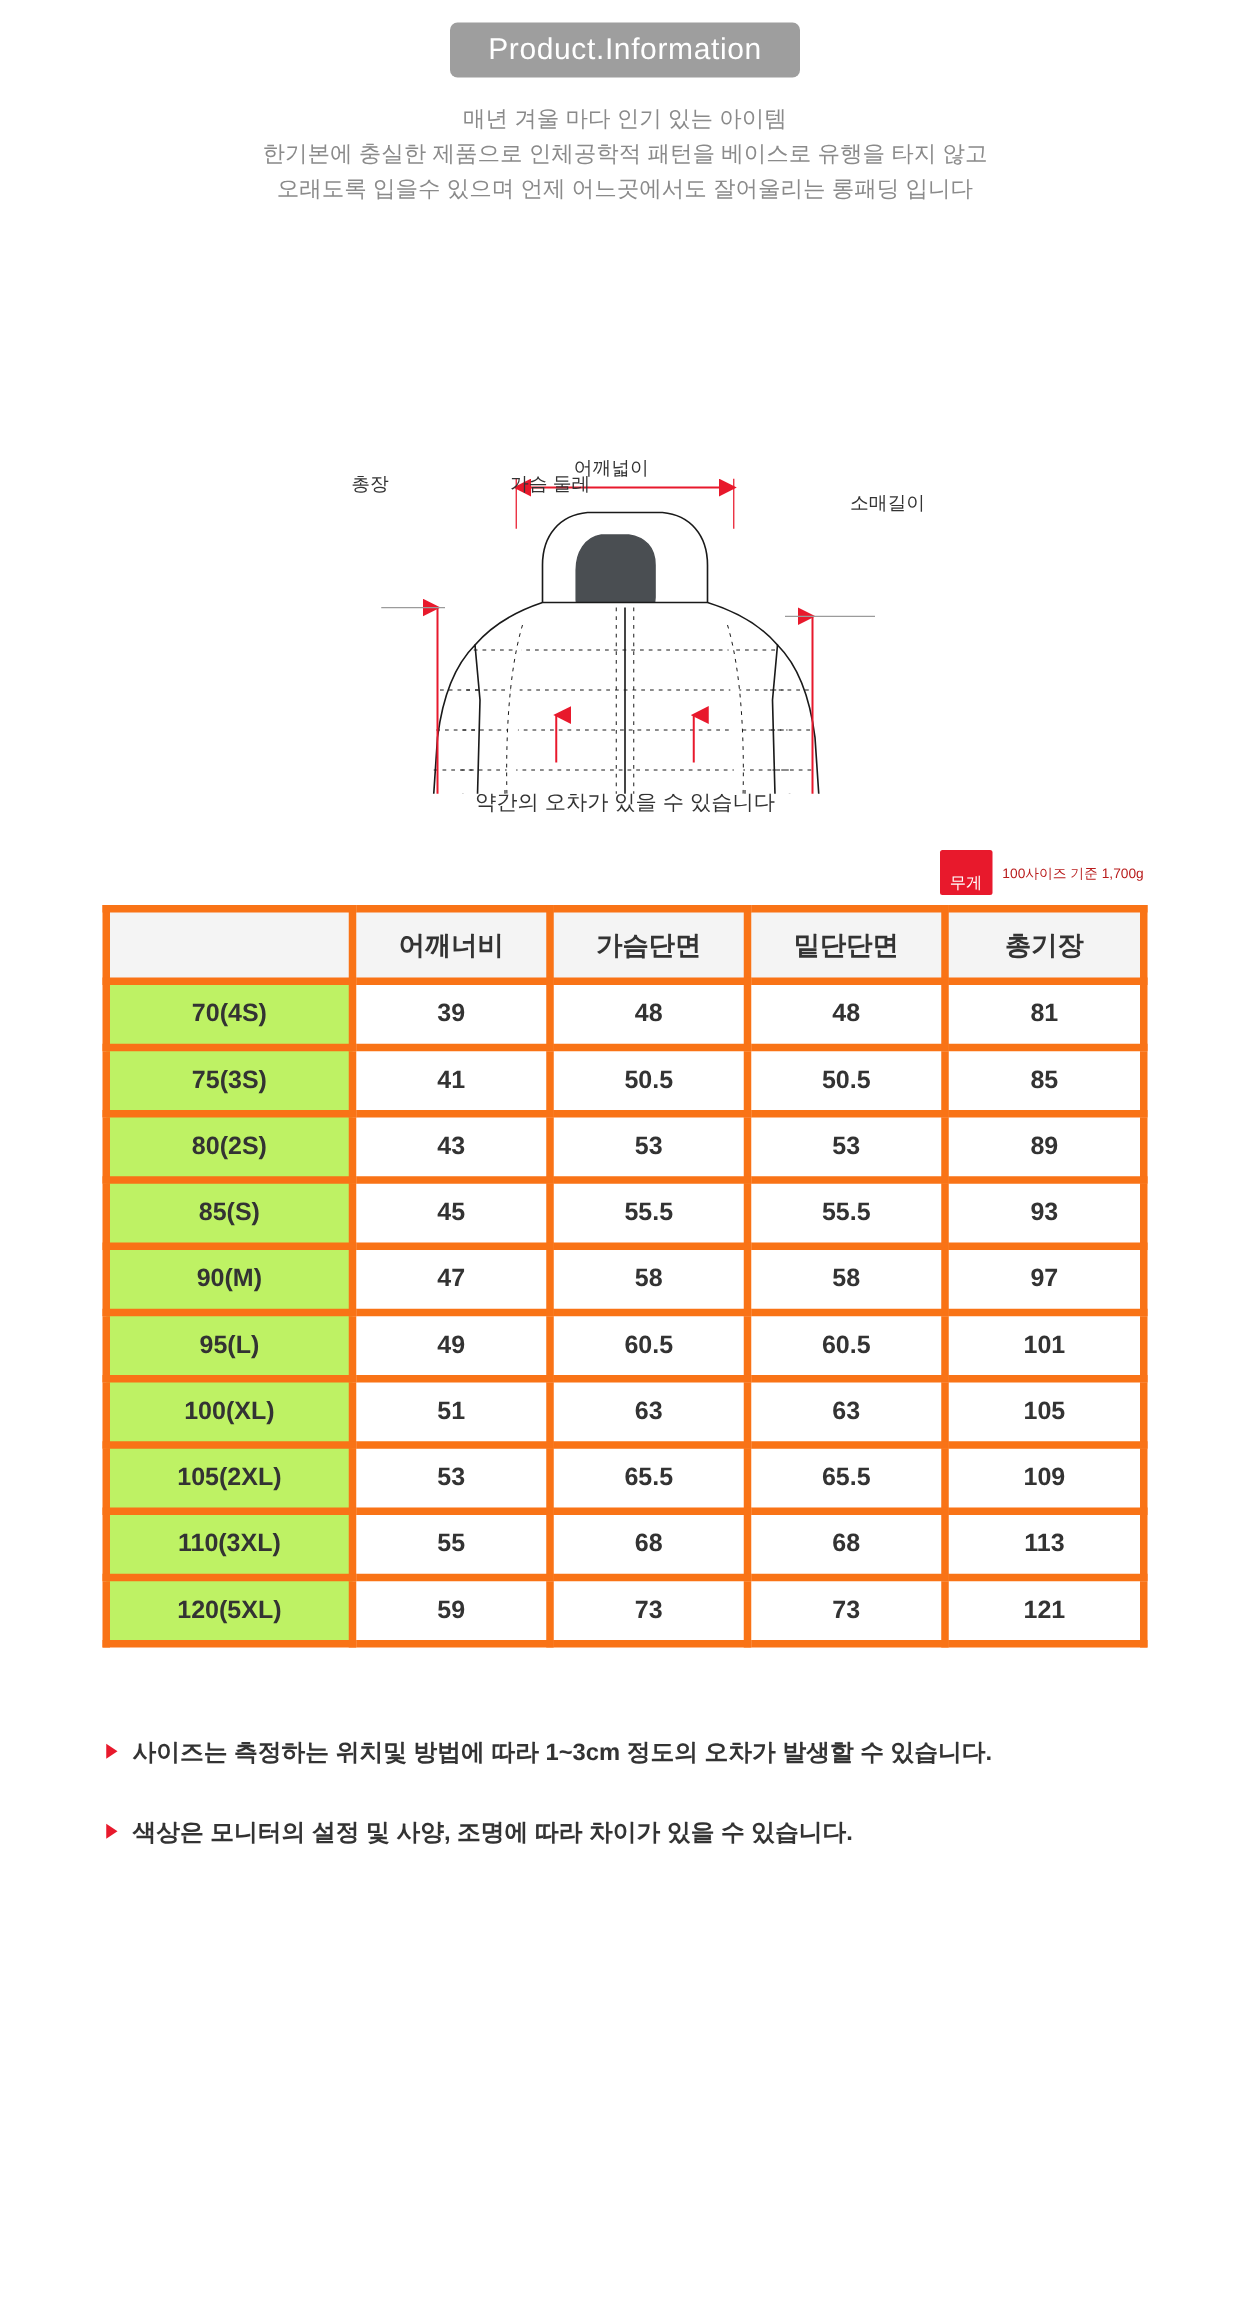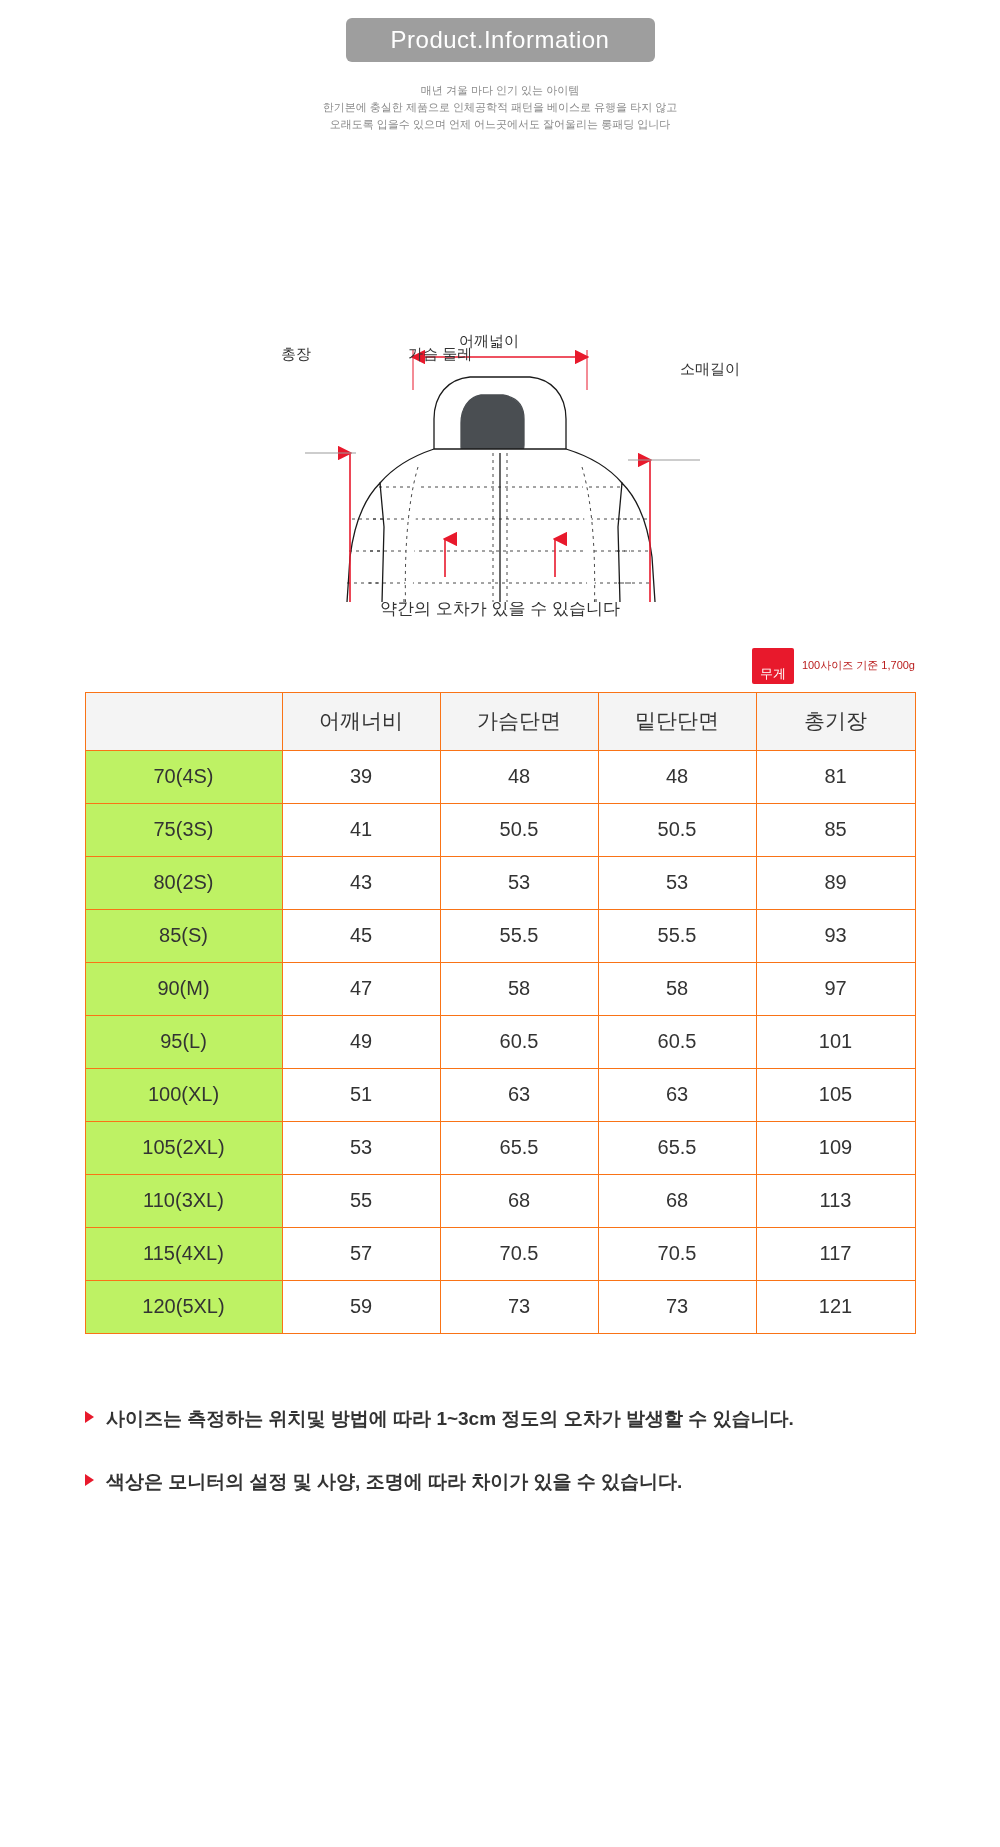--- a/index.html
+++ b/index.html
@@ -9,40 +9,40 @@
     height: 1847px;
     background: #ffffff;
     font-family: "Liberation Sans", sans-serif;
     color: #333333;
     position: relative;
     overflow: hidden;
   }
 
   
   .header-badge {
-    width: 309px;
+    width: 280px;
     height: 44px;
     margin: 18px auto 0 auto;
     background: #9e9e9e;
     border-radius: 6px;
     display: flex;
     align-items: center;
     justify-content: center;
   }
   .header-badge span {
     color: #ffffff;
     font-size: 24px;
     letter-spacing: 0.5px;
   }
 
   .intro {
     margin-top: 20px;
     text-align: center;
     line-height: 1.55;
-    font-size: 11px;
+    font-size: 18px;
     color: #8a8a8a;
   }
 
   
   .diagram-wrap {
     position: relative;
     width: 864px;
     height: 455px;
     margin-top: 14px;
   }
@@ -88,24 +88,24 @@
 
   
   table.size-table {
     width: 830px;
     margin: 0 auto;
     border-collapse: collapse;
     table-layout: fixed;
   }
   table.size-table th,
   table.size-table td {
-    border: 1px solid #f97316;
+    border: 6px solid #f97316;
     height: 53px;
     font-size: 20px;
-    font-weight: normal;
+    font-weight: bold;
     text-align: center;
     color: #333;
   }
   table.size-table thead th {
     background: #f4f4f4;
     height: 58px;
     font-size: 21px;
   }
   table.size-table tbody td.rowhead {
     background: #bef264;
@@ -336,27 +336,20 @@
       <td>109</td>
     </tr>
     <tr>
       <td class="rowhead">110(3XL)</td>
       <td>55</td>
       <td>68</td>
       <td>68</td>
       <td>113</td>
     </tr>
     <tr>
-      <td class="rowhead">115(4XL)</td>
-      <td>57</td>
-      <td>70.5</td>
-      <td>70.5</td>
-      <td>117</td>
-    </tr>
-    <tr>
       <td class="rowhead">120(5XL)</td>
       <td>59</td>
       <td>73</td>
       <td>73</td>
       <td>121</td>
     </tr>
   </tbody>
 </table>
 
 <div class="bullets">

